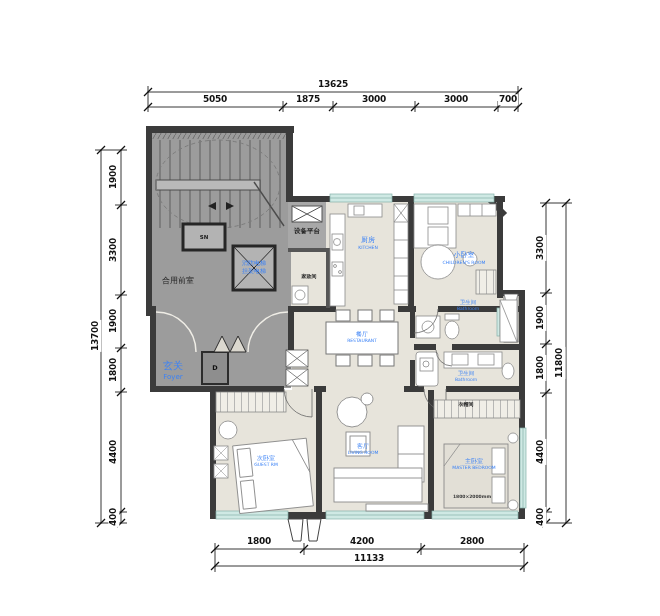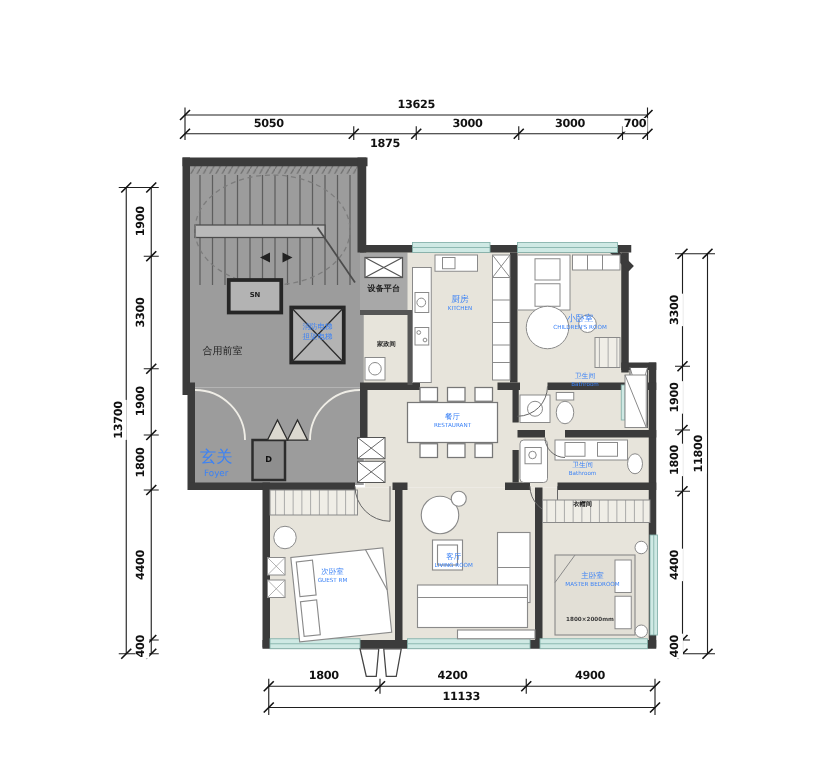--- a/index.html
+++ b/index.html
@@ -271,21 +271,21 @@
       <use href="#tk" x="304" y="549"></use>
       <use href="#tk" x="421" y="549"></use>
     <use href="#tk" x="524" y="549"></use>
       <use href="#tk" x="215" y="566"></use>
       <use href="#tk" x="524" y="566"></use>
   </g>
 </svg>
 
 <div class="lbl dim" style="left:333px;top:85px">13625</div>
 <div class="lbl dim" style="left:215px;top:100px">5050</div>
-<div class="lbl dim" style="left:308px;top:116px">1875</div>
+<div class="lbl dim" style="left:308px;top:100px">1875</div>
 <div class="lbl dim" style="left:374px;top:100px">3000</div>
 <div class="lbl dim" style="left:456px;top:100px">3000</div>
 <div class="lbl dim" style="left:508px;top:100px">700</div>
 
 <div class="lbl dim v" style="left:96px;top:336px">13700</div>
 <div class="lbl dim v" style="left:114px;top:177px">1900</div>
 <div class="lbl dim v" style="left:114px;top:250px">3300</div>
 <div class="lbl dim v" style="left:114px;top:321px">1900</div>
 <div class="lbl dim v" style="left:114px;top:370px">1800</div>
 <div class="lbl dim v" style="left:114px;top:452px">4400</div>
@@ -294,31 +294,31 @@
 <div class="lbl dim v" style="left:560px;top:363px">11800</div>
 <div class="lbl dim v" style="left:541px;top:248px">3300</div>
 <div class="lbl dim v" style="left:541px;top:318px">1900</div>
 <div class="lbl dim v" style="left:541px;top:368px">1800</div>
 <div class="lbl dim v" style="left:541px;top:452px">4400</div>
 <div class="lbl dim v" style="left:541px;top:517px">400</div>
 
 <div class="lbl dim" style="left:369px;top:559px">11133</div>
 <div class="lbl dim" style="left:259px;top:542px">1800</div>
 <div class="lbl dim" style="left:362px;top:542px">4200</div>
-<div class="lbl dim" style="left:472px;top:542px">4900</div>
+<div class="lbl dim" style="left:472px;top:542px">2800</div>
 
 <div class="lbl big" style="left:178px;top:281px">合用前室</div>
 <div class="lbl tiny" style="left:204px;top:237px">SN</div>
 <div class="lbl rm" style="left:254px;top:266px">
   <span class="cn" style="font-size:6px">消防电梯</span>
   <span class="cn" style="font-size:6px">担架电梯</span>
 </div>
 <div class="lbl mid" style="left:307px;top:231px">设备平台</div>
 <div class="lbl rm" style="left:173px;top:371px">
-  <span class="cn" style="font-size:13px">玄关</span>
+  <span class="cn" style="font-size:10px">玄关</span>
   <span class="en" style="font-size:7px">Foyer</span>
 </div>
 <div class="lbl mid" style="left:215px;top:368px;color:#111">D</div>
 <div class="lbl tiny" style="left:309px;top:276px;font-size:5px">家政间</div>
 
 <div class="lbl rm" style="left:368px;top:243px">
   <span class="cn">厨房</span>
   <span class="en">KITCHEN</span>
 </div>
 <div class="lbl rm" style="left:464px;top:258px">

